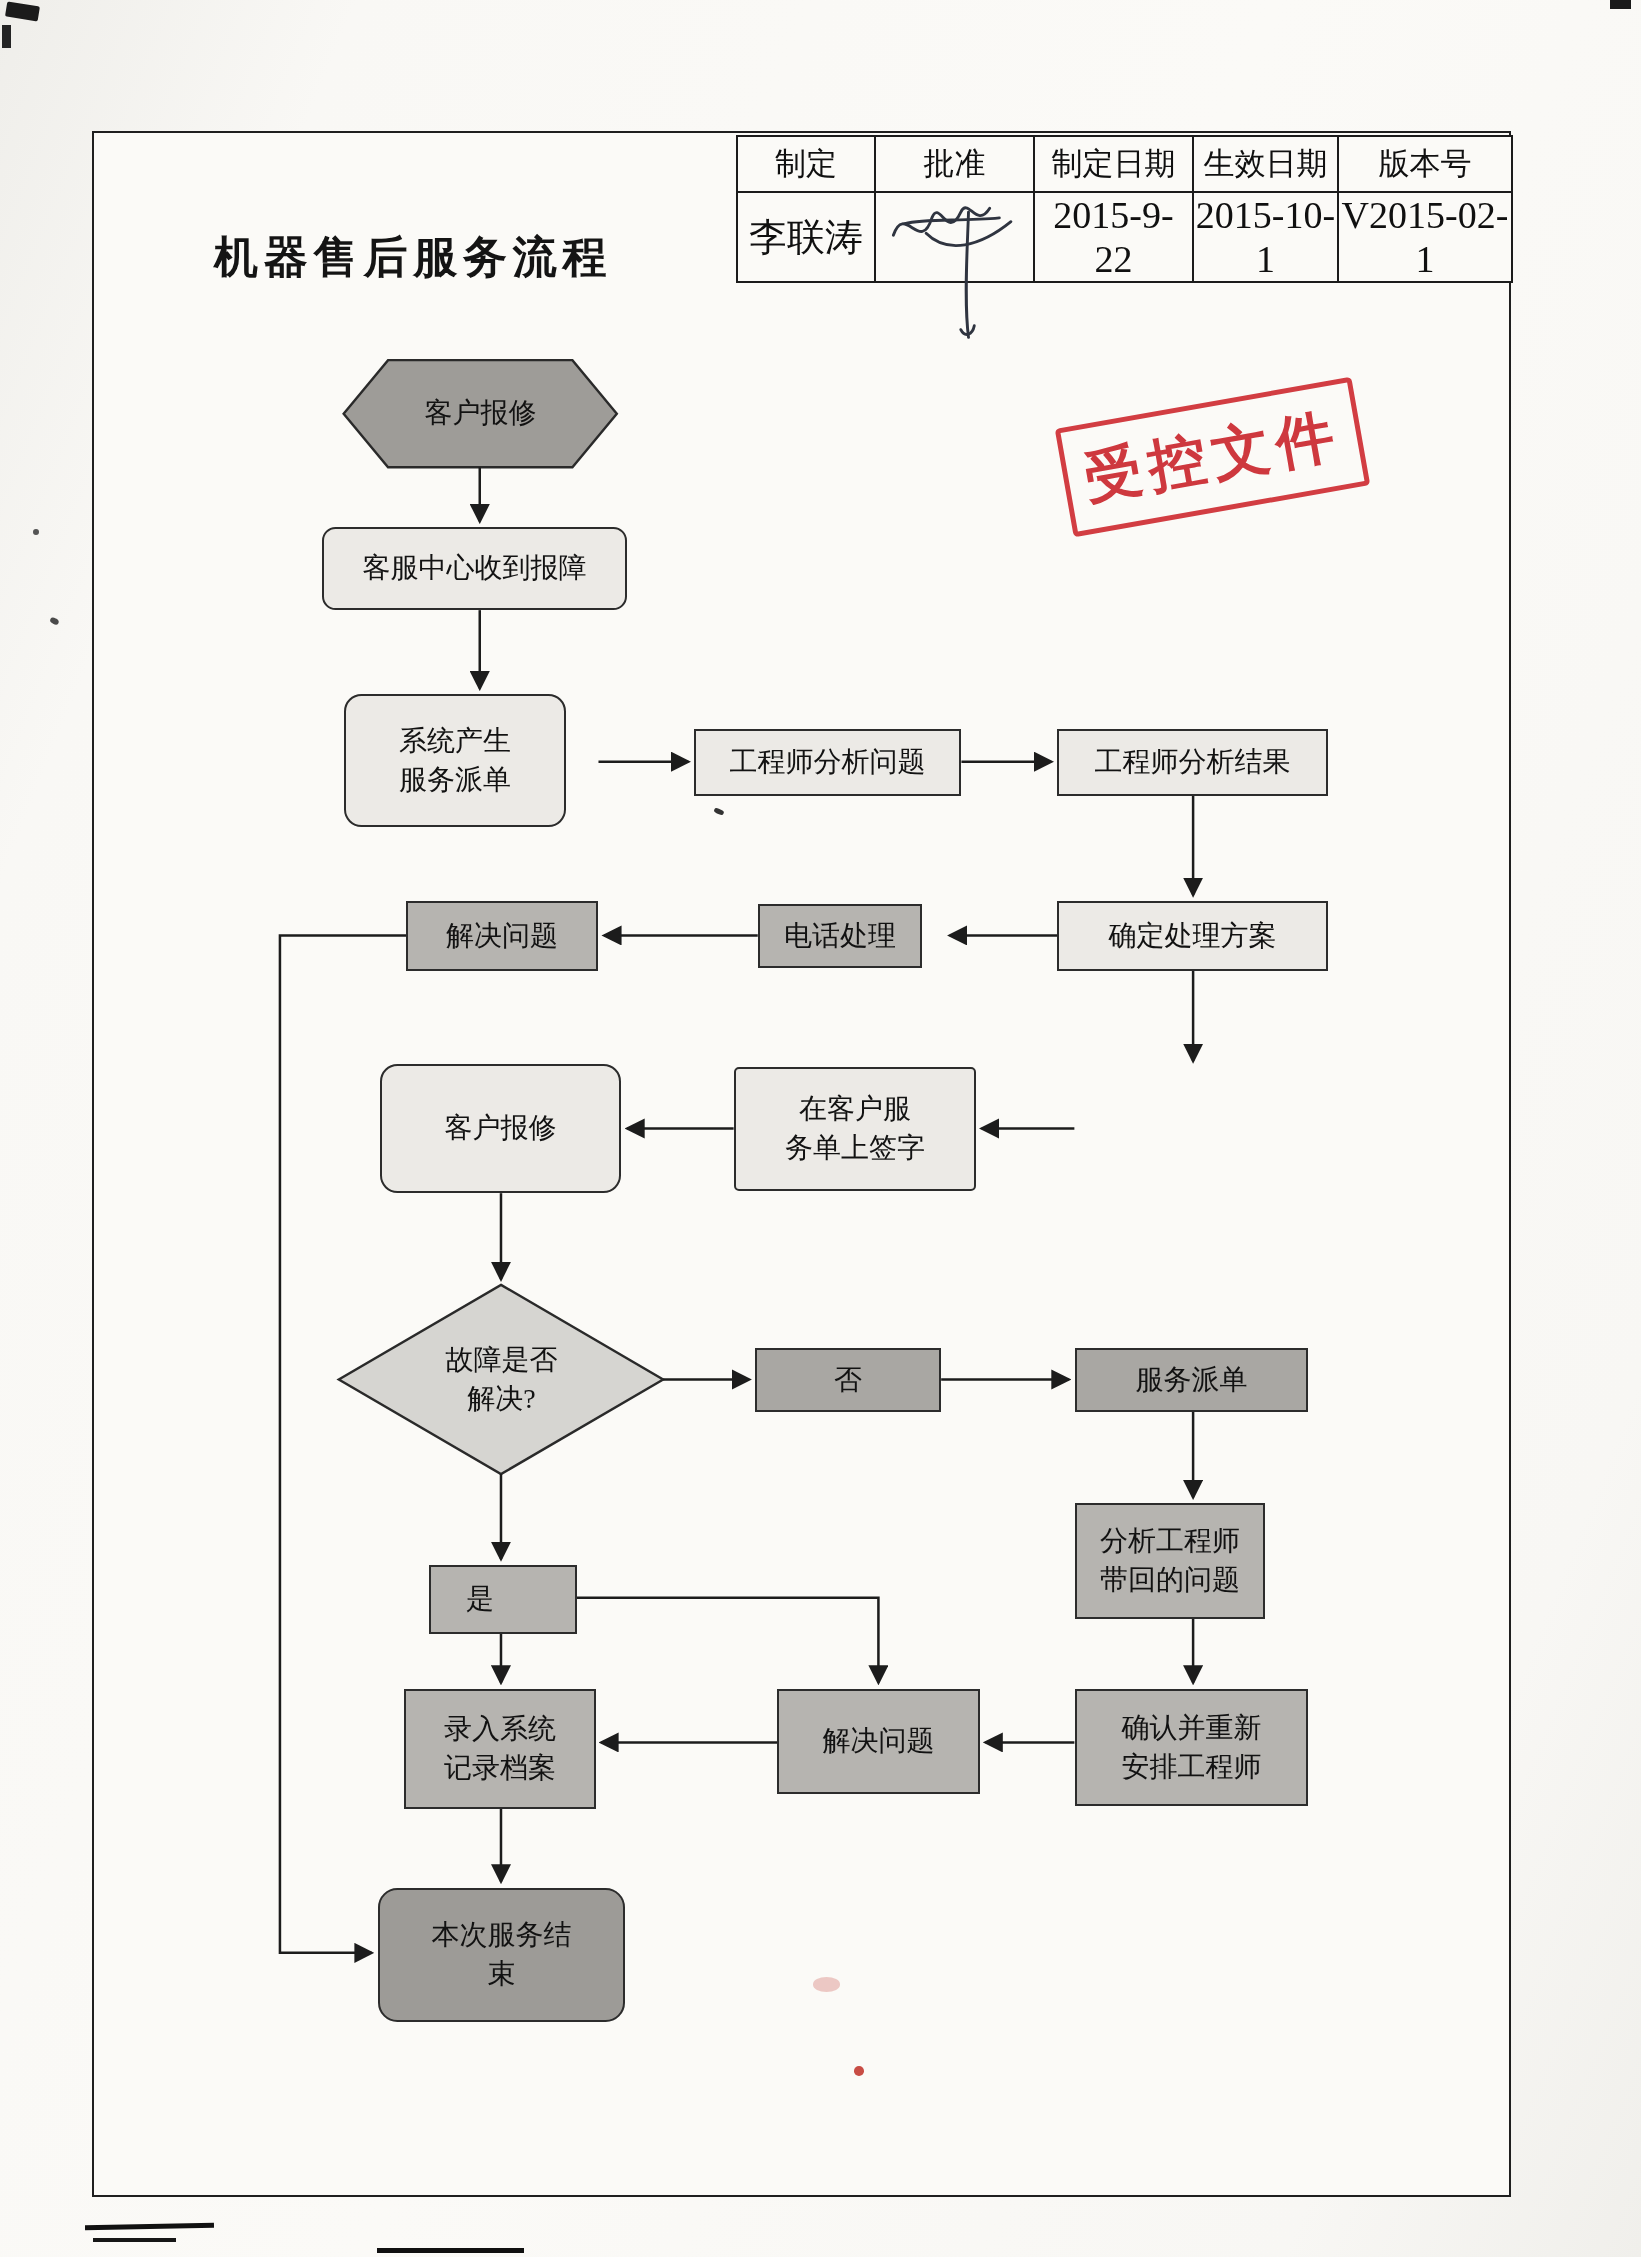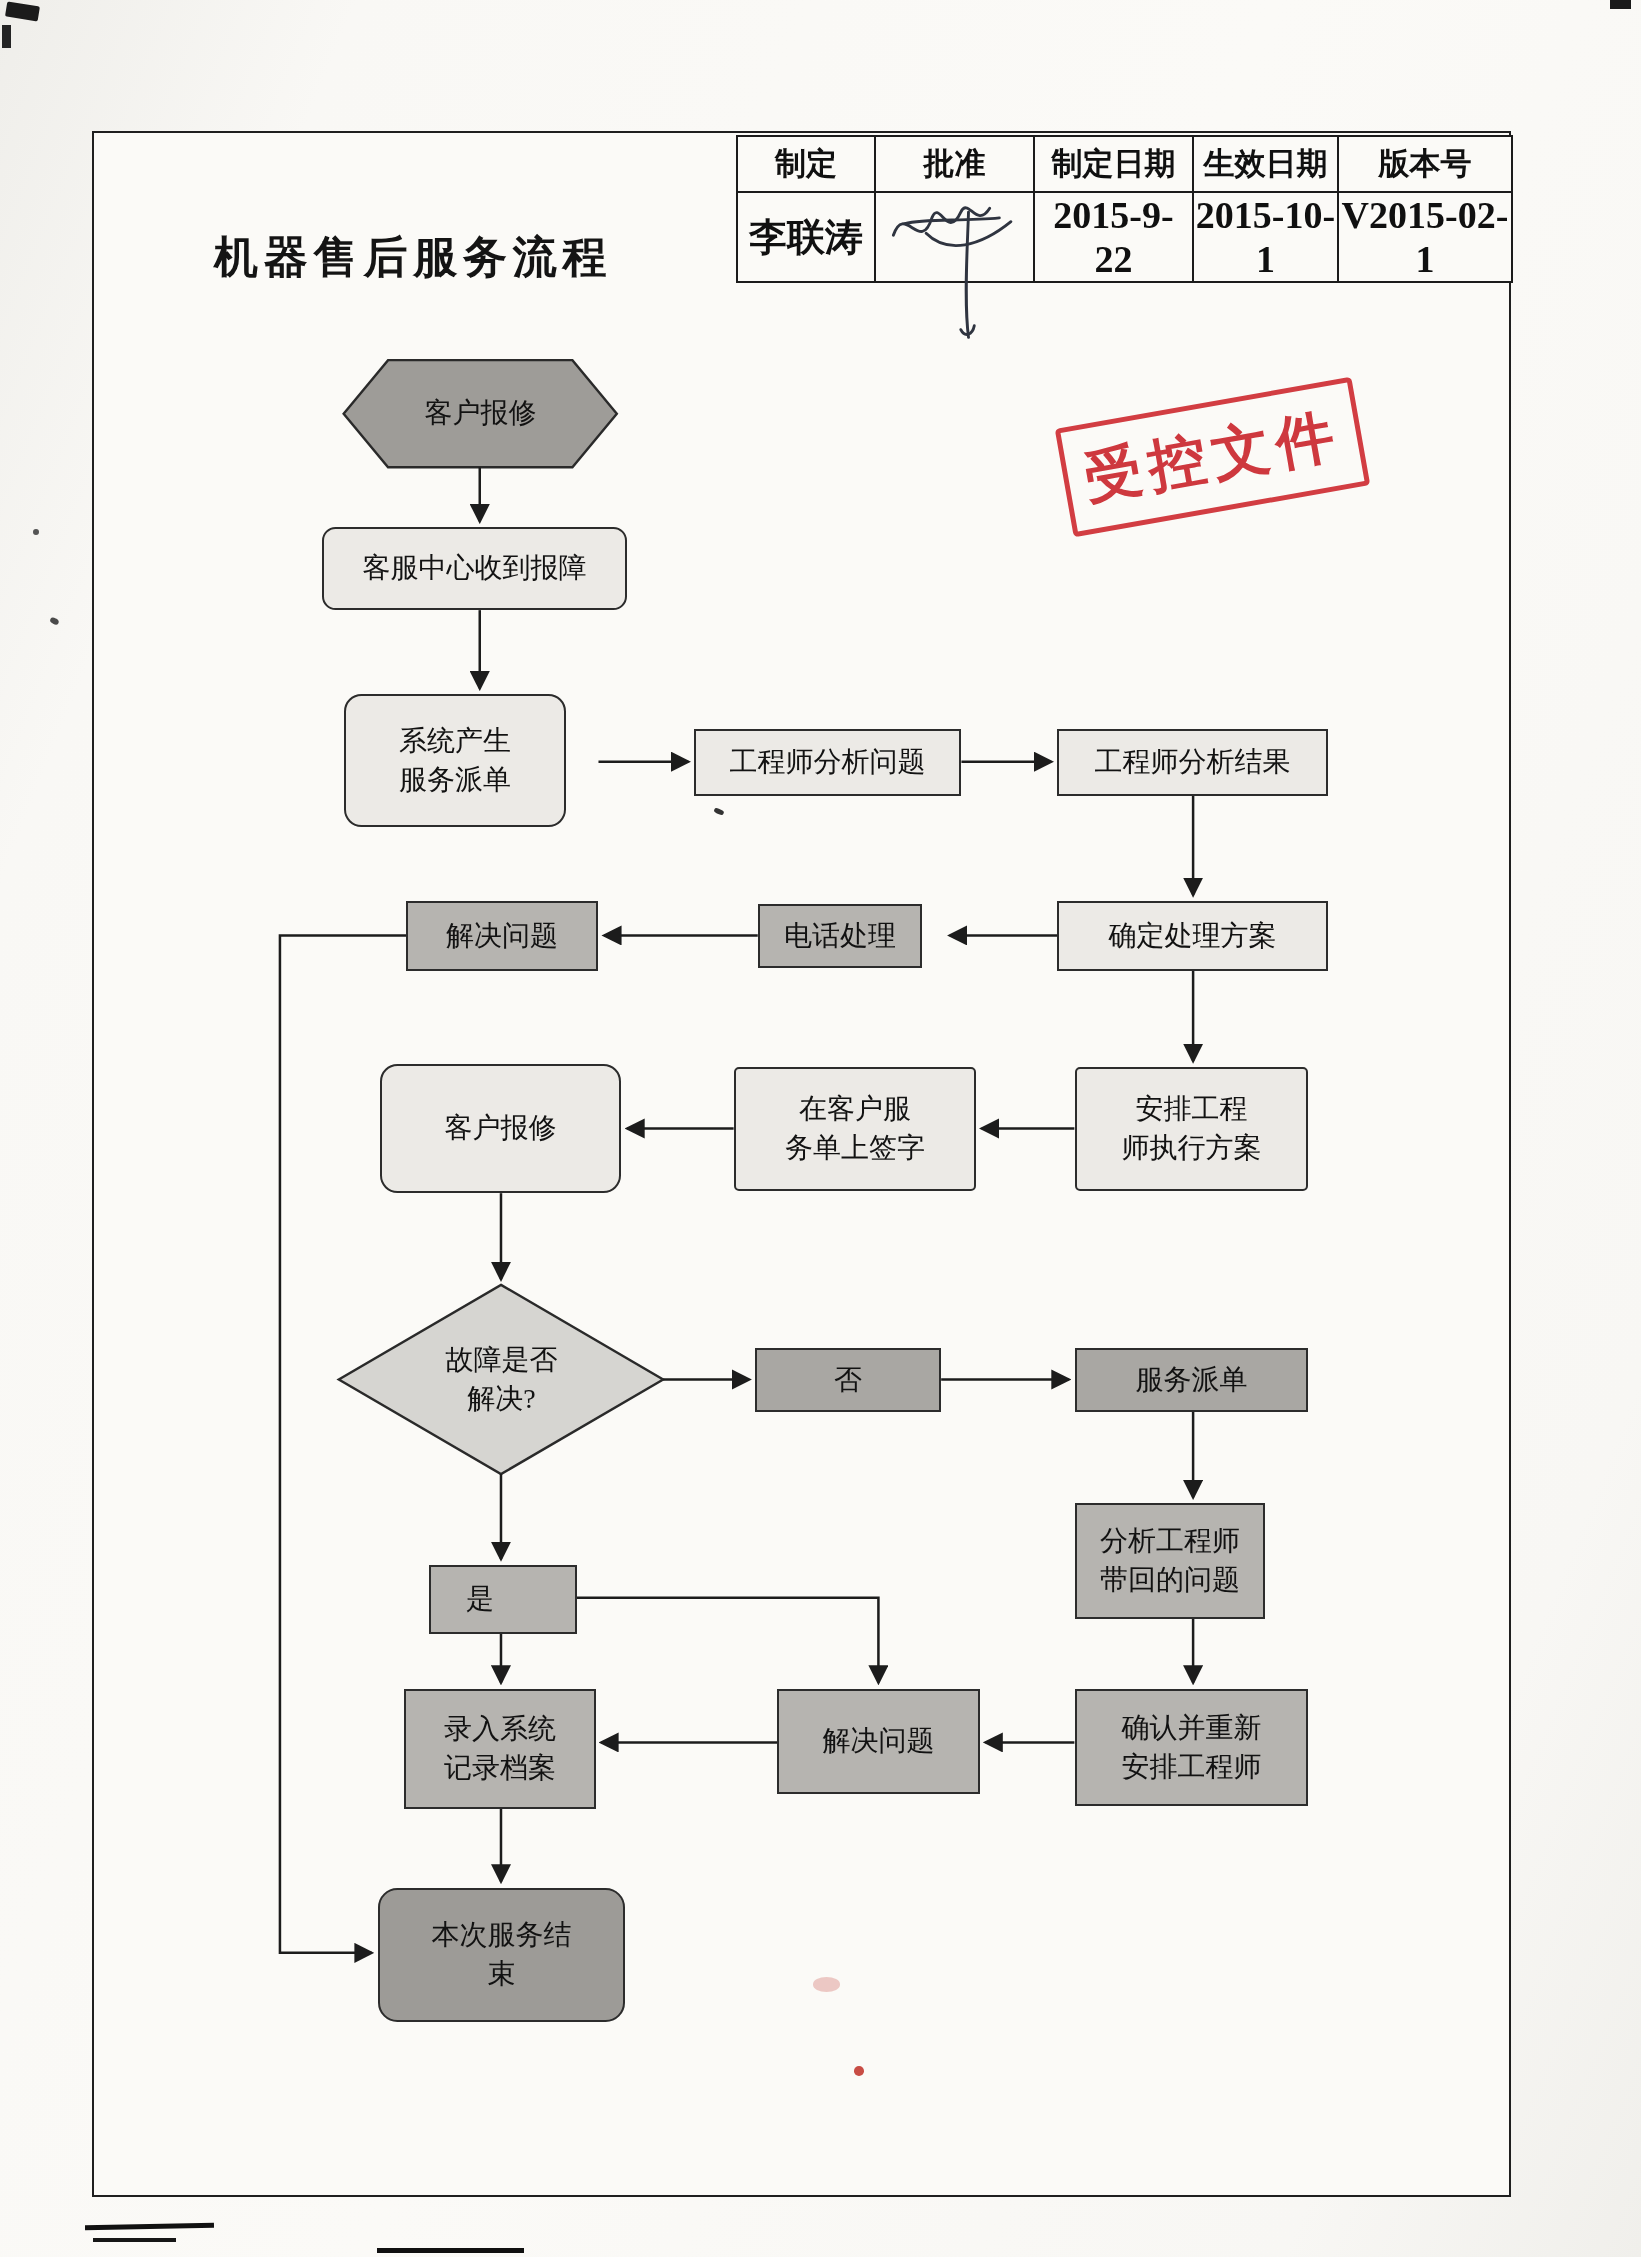--- a/index.html
+++ b/index.html
@@ -20,21 +20,21 @@
     position:absolute;left:214px;top:228px;font-size:44px;font-weight:700;
     letter-spacing:5.8px;color:#141414;
   }
   
   .head-table{
     position:absolute;left:736px;top:135px;border-collapse:collapse;
     background:#fbfaf7;table-layout:fixed;
   }
   .head-table th,.head-table td{
     border:2.4px solid #1b1b1b;text-align:center;vertical-align:middle;
-    color:#101010;font-weight:700;overflow:visible;
+    color:#101010;font-weight:400;overflow:visible;
   }
   .head-table .tr-head th{height:56px;font-size:31px}
   .head-table .tr-val td{height:73px;font-size:38px}
   .sig-cell{position:relative}
   .sig{position:absolute;left:0;top:-7.7px;width:159px;height:164px;overflow:visible}
   
   .stamp{
     position:absolute;left:1062px;top:402px;width:301px;height:110px;
     border:5.8px solid #cf2f35;border-radius:4.8px;
     transform:rotate(-10deg);
@@ -177,22 +177,20 @@
 
   <div class="node shape-label" id="n-customer">客户报修</div>
   <div class="node f-light r14" id="n-center">客服中心收到报障</div>
   <div class="node f-light r18" id="n-dispatch">系统产生
 服务派单</div>
   <div class="node f-light" id="n-analyze">工程师分析问题</div>
   <div class="node f-light" id="n-result">工程师分析结果</div>
   <div class="node f-light" id="n-plan">确定处理方案</div>
   <div class="node f-mid" id="n-phone">电话处理</div>
   <div class="node f-mid" id="n-solve-top">解决问题</div>
-  <div class="node f-light r16" id="n-arrange">安排工程
-师执行方案</div>
   <div class="node f-light r16" id="n-sign">在客户服
 务单上签字</div>
   <div class="node f-light r18" id="n-return">客户报修</div>
   <div class="node shape-label" id="n-diamond-label">故障是否
 解决?</div>
   <div class="node f-gray" id="n-no">否</div>
   <div class="node f-gray" id="n-escalate">服务派单</div>
   <div class="node f-mid" id="n-analyzeback">分析工程师
 带回的问题</div>
   <div class="node f-mid" id="n-rearrange">确认并重新

